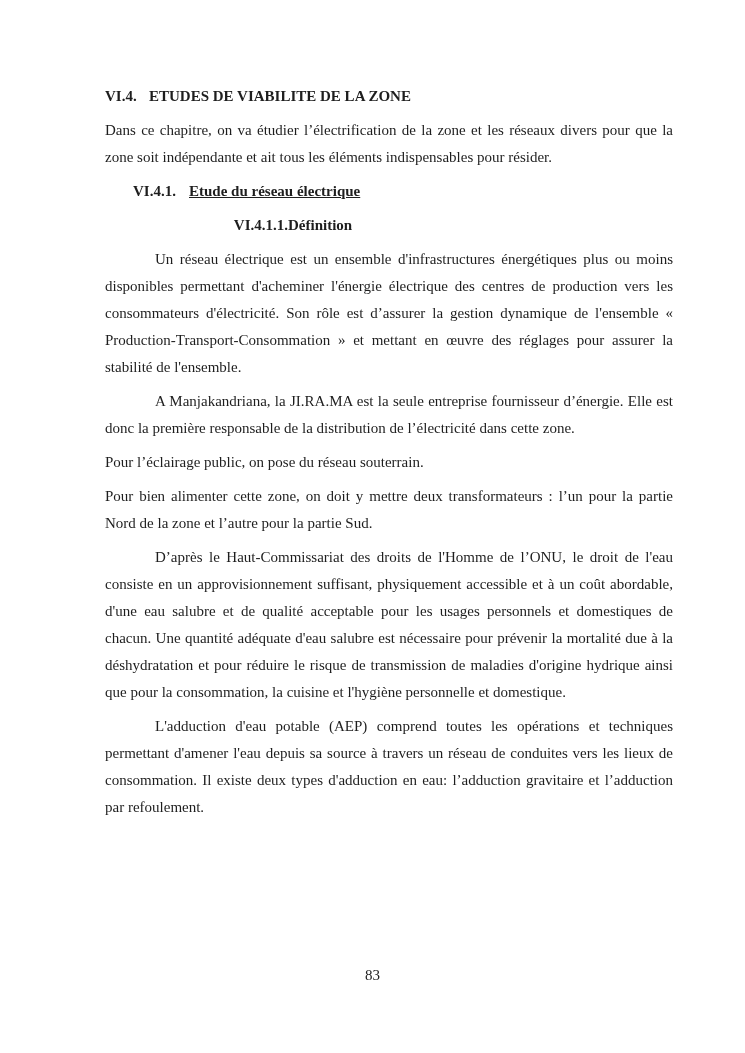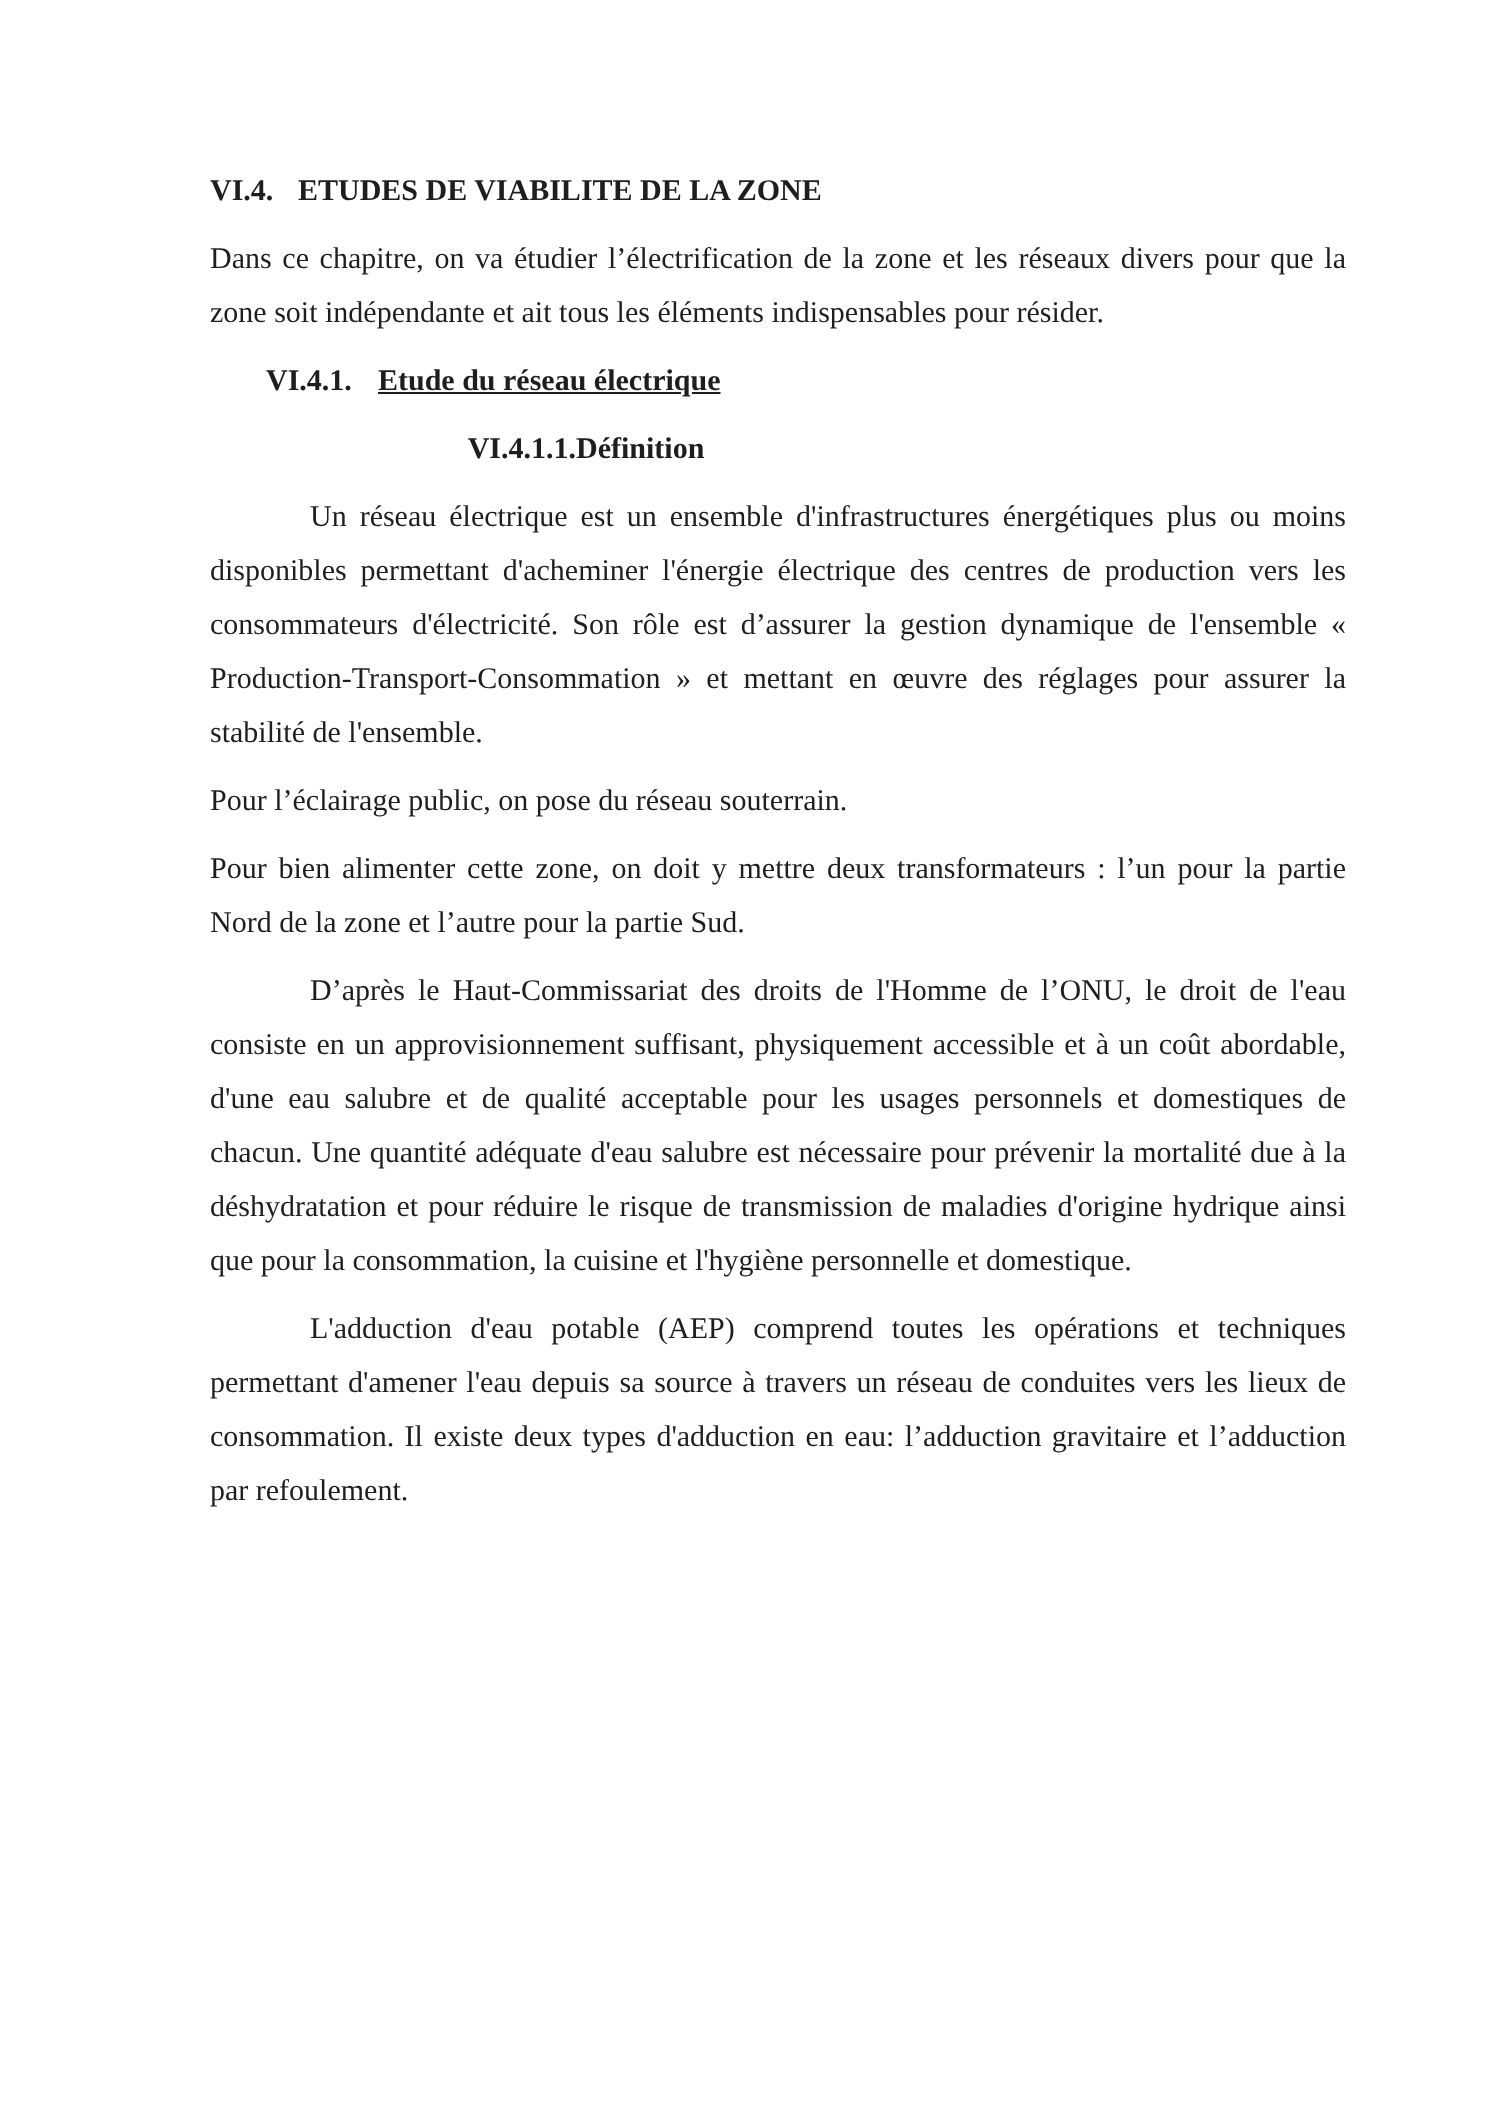--- a/index.html
+++ b/index.html
@@ -57,26 +57,28 @@
 
     <p class="para">Dans ce chapitre, on va étudier l’électrification de la zone et les réseaux divers pour que la zone soit indépendante et ait tous les éléments indispensables pour résider.</p>
 
     <div class="heading h-lvl2"><span class="num">VI.4.1.</span><span class="t">Etude du réseau électrique</span></div>
 
     <div class="heading h-lvl3"><span class="num">VI.4.1.1.</span><span class="t">Définition</span></div>
 
     <p class="para first-indent">Un réseau électrique est un ensemble d'infrastructures énergétiques plus ou moins disponibles permettant d'acheminer l'énergie électrique des centres de production vers les consommateurs d'électricité. Son rôle est d’assurer la gestion dynamique de l'ensemble « Production-Transport-Consommation » et mettant en œuvre des réglages pour assurer la stabilité de l'ensemble.</p>
 
 
+    <p class="para first-indent">A Manjakandriana, la JI.RA.MA est la seule entreprise fournisseur d’énergie. Elle est donc la première responsable de la distribution de l’électricité dans cette zone.</p>
 
     <p class="para">Pour l’éclairage public, on pose du réseau souterrain.</p>
 
     <p class="para">Pour bien alimenter cette zone, on doit y mettre deux transformateurs : l’un pour la partie Nord de la zone et l’autre pour la partie Sud.</p>
 
 
 
     <p class="para first-indent">D’après le Haut-Commissariat des droits de l'Homme de l’ONU, le droit de l'eau consiste en un approvisionnement suffisant, physiquement accessible et à un coût abordable, d'une eau salubre et de qualité acceptable pour les usages personnels et domestiques de chacun. Une quantité adéquate d'eau salubre est nécessaire pour prévenir la mortalité due à la déshydratation et pour réduire le risque de transmission de maladies d'origine hydrique ainsi que pour la consommation, la cuisine et l'hygiène personnelle et domestique.</p>
 
     <p class="para first-indent">L'adduction d'eau potable (AEP) comprend toutes les opérations et techniques permettant d'amener l'eau depuis sa source à travers un réseau de conduites vers les lieux de consommation. Il existe deux types d'adduction en eau: l’adduction gravitaire et l’adduction par refoulement.</p>
 
   </div>
 
+  <div class="footer">83</div>
 </div>
 
 </body></html>

